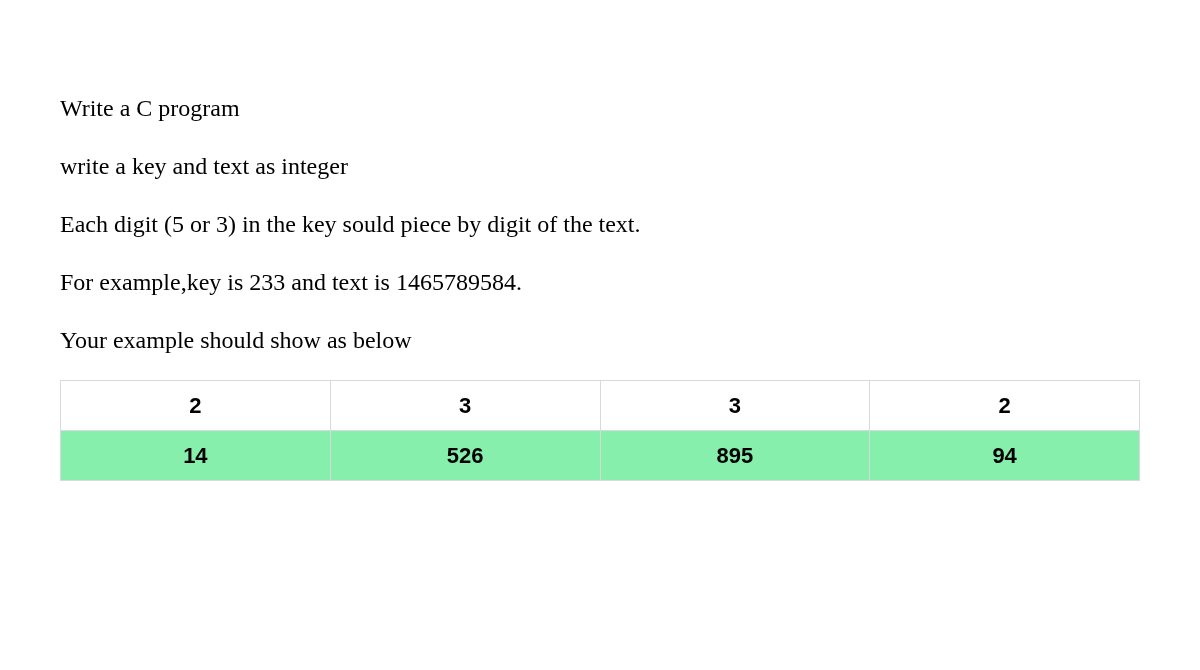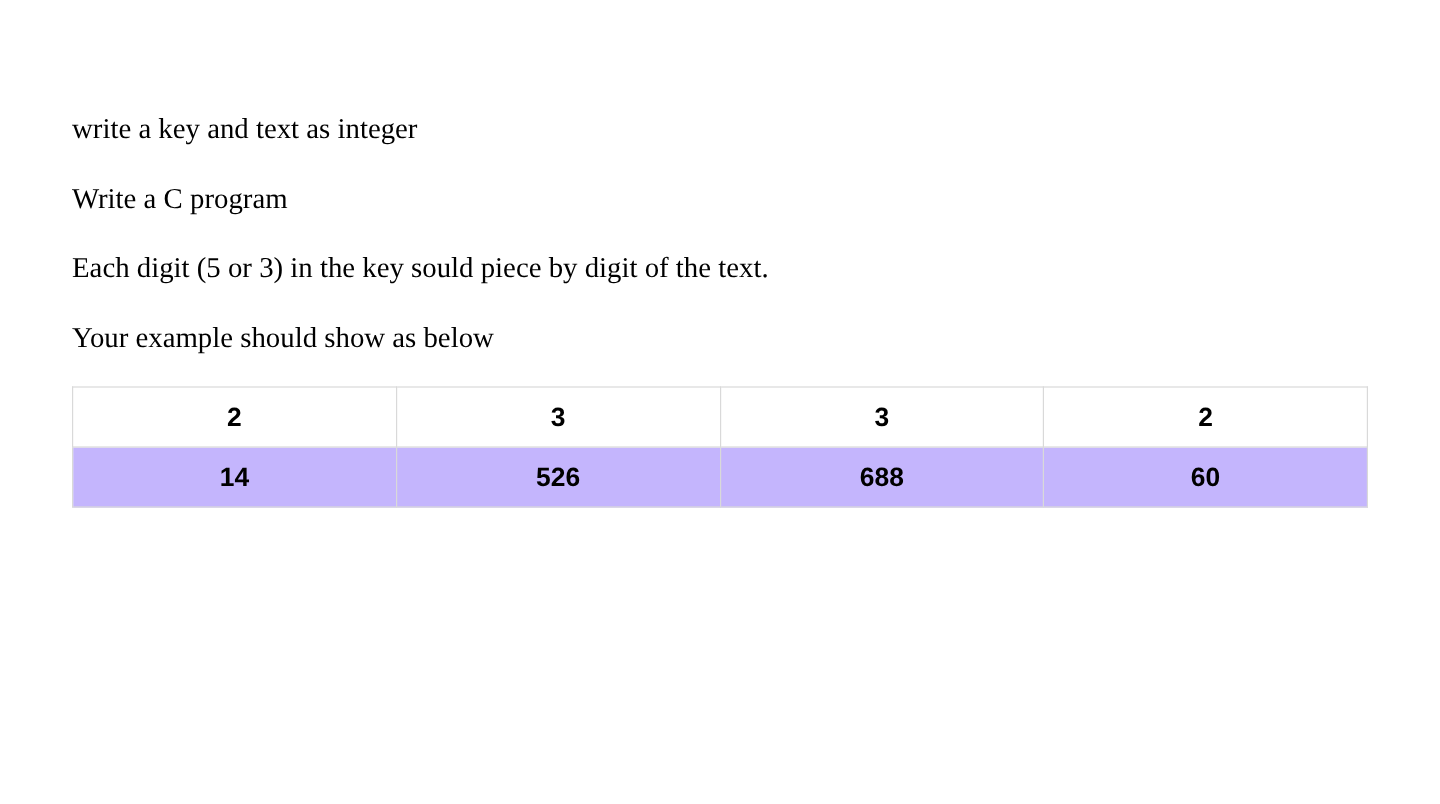--- a/index.html
+++ b/index.html
@@ -33,44 +33,45 @@
       font-weight: bold;
       font-size: 22px;
     }
     td {
       border: 1px solid #d9d9d9;
       text-align: center;
       padding: 8px 0;
       width: 25%;
     }
     tr:nth-child(2) td {
-      background: #c4b5fd;
+      background: #86efac;
       margin-left: 36px;
     }
   </style>
 </head>
 <body>
 
 <div class="content">
+  <p class="para">Write a C program</p>
   <p class="para">write a key and text as integer</p>
-  <p class="para">Write a C program</p>
   <p class="para">Each digit (5 or 3) in the key sould piece by digit of the text.</p>
+  <p class="para">For example,key is 233 and text is 1465789584.</p>
   <p class="para">Your example should show as below</p>
 
   <div class="table-wrapper">
     <table>
       <tbody>
           <tr>
         <td>2</td>
         <td>3</td>
         <td>3</td>
         <td>2</td>
       </tr>
       <tr>
         <td>14</td>
         <td>526</td>
-        <td>688</td>
-        <td>60</td>
+        <td>895</td>
+        <td>94</td>
       </tr>
     </tbody>
       </table>
   </div>
 </div>
 
 </body></html>

